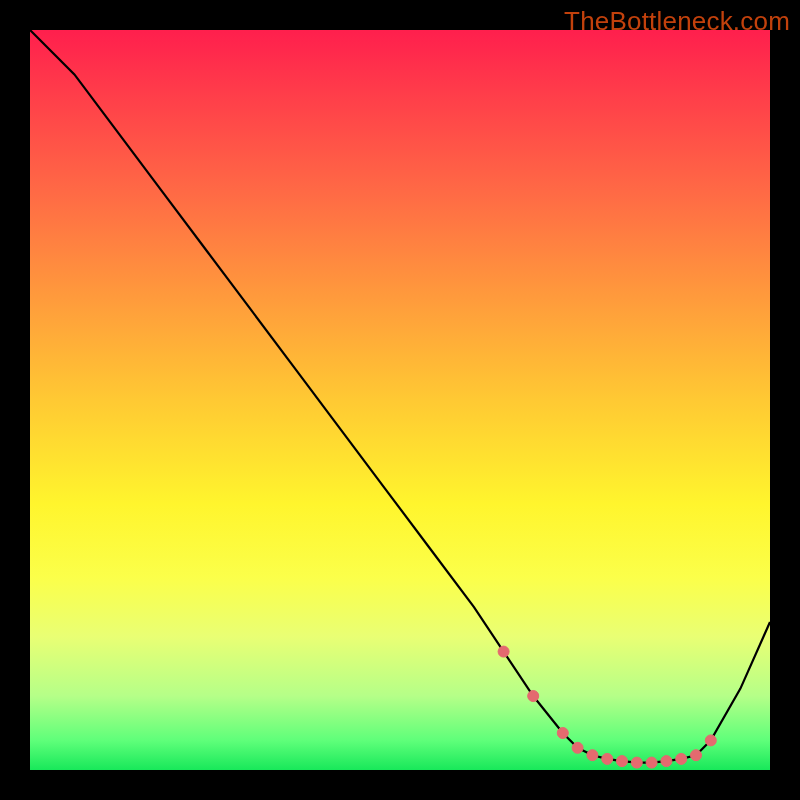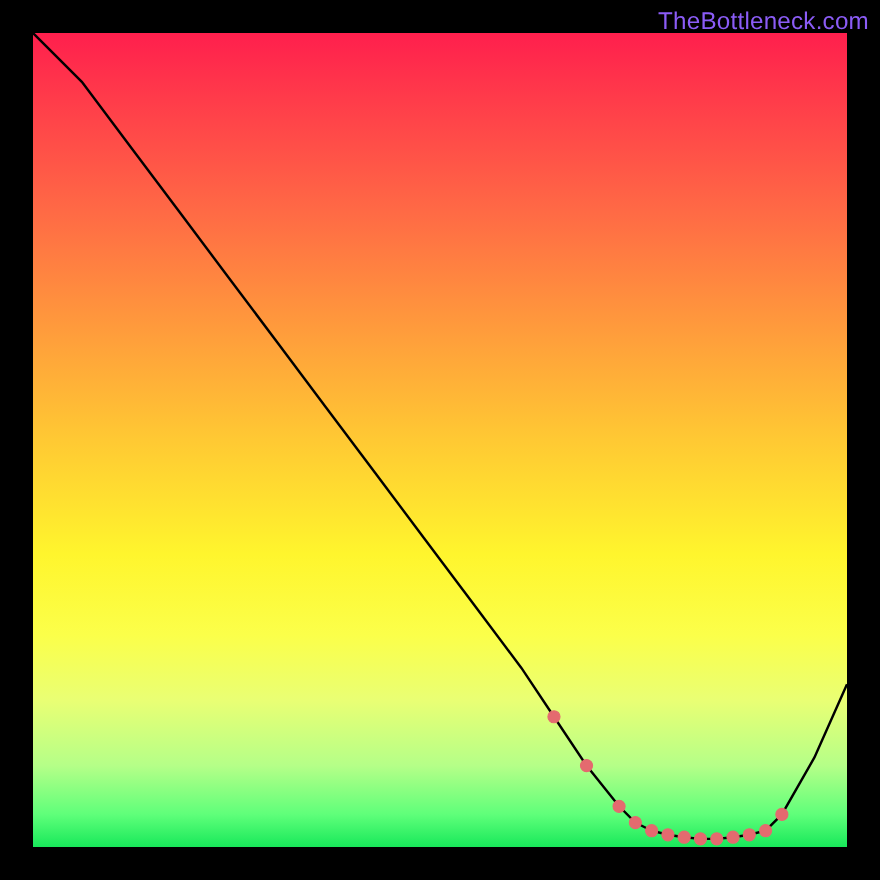--- a/index.html
+++ b/index.html
@@ -36,22 +36,22 @@
       #e9ff74 82%,
       #b5ff88 90%,
       #5fff7a 96%,
       #18e85a 100%
     );
   }
   .watermark {
     position: absolute;
     top: 6px;
     right: 10px;
-    color: #8b5cf6;
-    font-size: 22px;
+    color: #c2410c;
+    font-size: 26px;
     letter-spacing: 0.2px;
   }
   svg.curve {
     position: absolute;
     left: 0;
     top: 0;
     width: 740px;
     height: 740px;
   }
   .curve path.line {

